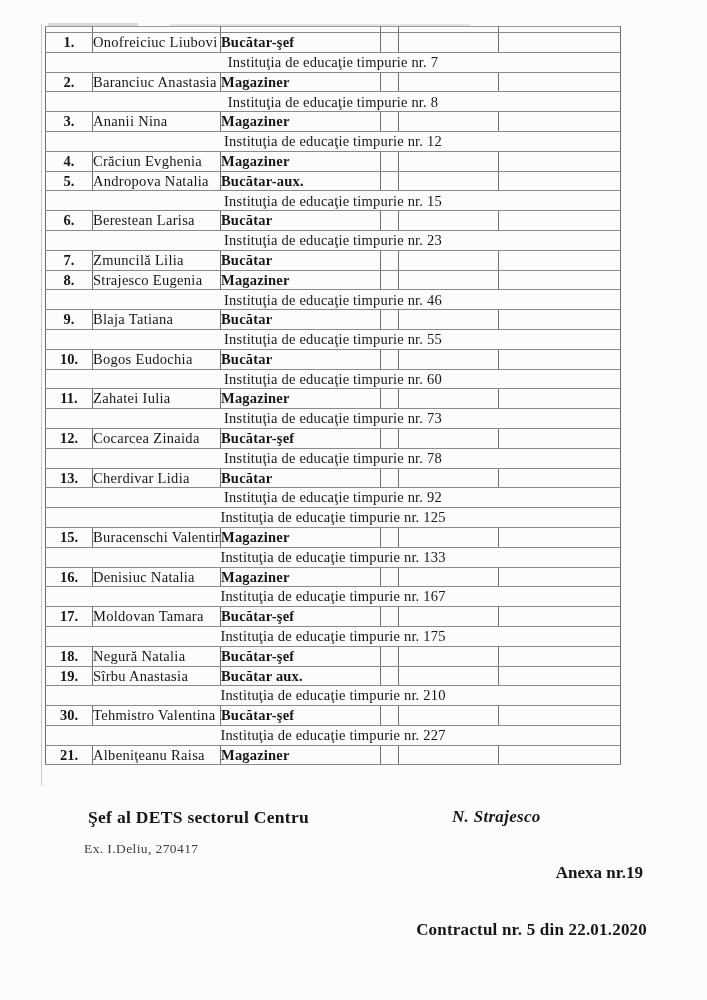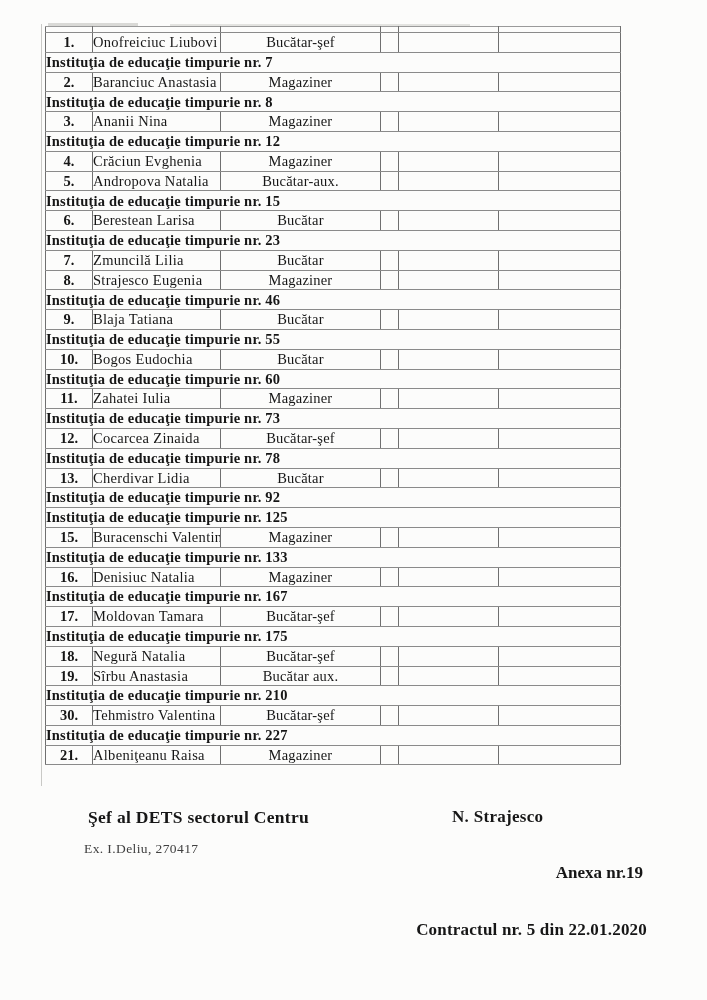--- a/index.html
+++ b/index.html
@@ -55,40 +55,41 @@
   tr.sliver-row td { border-top-color: #9a9a9a; }
   td.num {
     font-weight: bold;
     text-align: center;
   }
   td.name {
     padding-left: 10px;
     letter-spacing: 0.3px;
   }
   td.pos {
+    font-weight: bold;
+    text-align: left;
+    letter-spacing: 0.2px;
+  }
+  td.inst-cell {
     font-weight: normal;
     text-align: center;
-    letter-spacing: 0.2px;
-  }
-  td.inst-cell {
-    font-weight: bold;
-    text-align: left;
     font-size: 15.5px;
     letter-spacing: 0.2px;
   }
   .footer-item { position: absolute; white-space: nowrap; }
   .sig-title {
     left: 88px; top: 807px;
     font-weight: bold; font-size: 17.5px;
     letter-spacing: 0.3px;
   }
   .sig-name {
     left: 452px; top: 807px;
     font-weight: bold; font-size: 17px;
     letter-spacing: 0.3px;
+    font-style: italic;
   }
   .executor {
     left: 84px; top: 841px;
     font-size: 13.5px;
     color: #404040;
     letter-spacing: 0.4px;
   }
   .annex {
     right: 64px; top: 863px;
     font-weight: bold; font-size: 17px;

